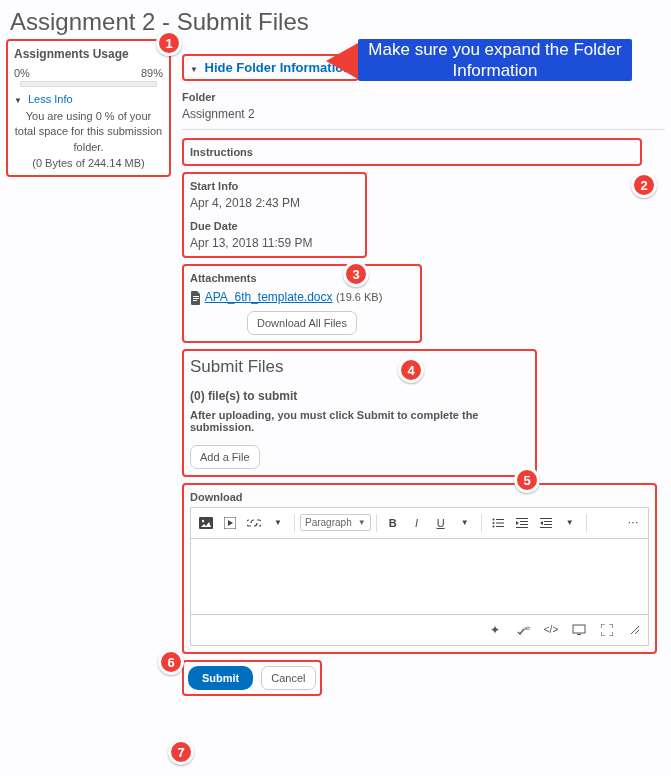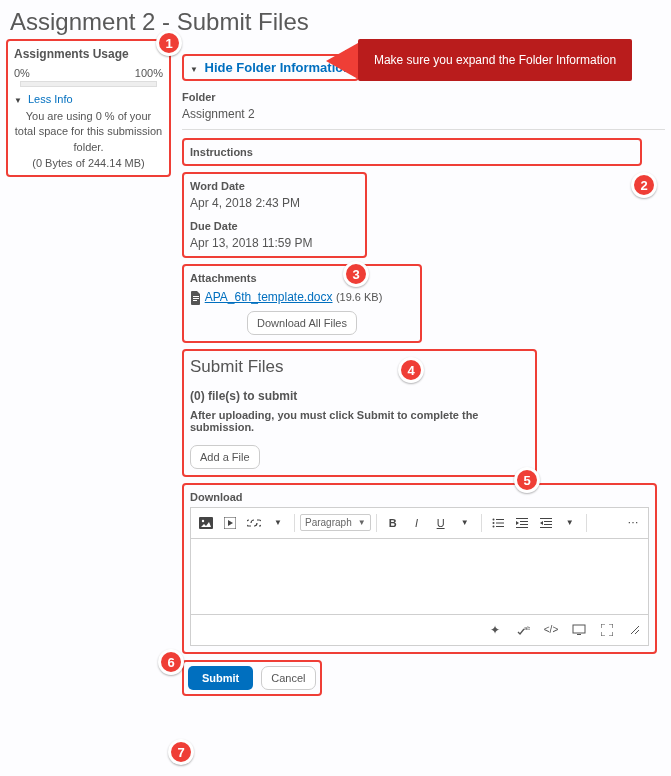--- a/index.html
+++ b/index.html
@@ -35,22 +35,22 @@
 .comments-box{width:475px;}
 .comments-box .label{margin-bottom:4px;}
 .toolbar{border:1px solid #cfcfcf;background:#fff;display:flex;align-items:center;padding:4px;gap:2px;}
 .tbtn{width:22px;height:22px;display:flex;align-items:center;justify-content:center;font-size:11px;color:#444;cursor:pointer;border-radius:2px;}
 .tsep{width:1px;height:18px;background:#ddd;margin:0 3px;}
 .para-select{border:1px solid #ccc;border-radius:2px;padding:2px 4px;font-size:10px;color:#666;display:flex;align-items:center;gap:6px;}
 .editor-body{border:1px solid #cfcfcf;border-top:0;height:76px;background:#fff;}
 .editor-footer{display:flex;justify-content:flex-end;gap:10px;padding:6px 4px;border:1px solid #cfcfcf;border-top:0;background:#fff;}
 .footer-btn{width:18px;height:18px;display:flex;align-items:center;justify-content:center;cursor:pointer;color:#555;}
 .actions-box{display:inline-flex;gap:8px;padding:4px;margin-top:6px;}
-.bluebtn{background:#006fbf;color:#fff;border:0;border-radius:5px;padding:6px 14px;font-size:11px;font-weight:700;cursor:pointer;}
-.callout{position:absolute;top:39px;left:358px;width:274px;height:42px;background:#b91c1c;color:#fff;display:flex;align-items:center;justify-content:center;font-size:12px;text-align:center;line-height:1.25;border-radius:2px;}
+.bluebtn{background:#006fbf;color:#fff;border:0;border-radius:10px;padding:6px 14px;font-size:11px;font-weight:700;cursor:pointer;}
+.callout{position:absolute;top:39px;left:358px;width:274px;height:42px;background:#1d4ed8;color:#fff;display:flex;align-items:center;justify-content:center;font-size:17px;text-align:center;line-height:1.25;border-radius:2px;}
 .callout-arrow{position:absolute;top:43px;left:326px;width:0;height:0;border-top:18px solid transparent;border-bottom:18px solid transparent;border-right:32px solid #ef3e36;}
 .callout-tail{position:absolute;top:50px;left:345px;width:18px;height:20px;background:#ef3e36;}
 .numcircle{position:absolute;width:26px;height:26px;border-radius:50%;background:#ef3e36;color:#fff;border:3px solid #fff;display:flex;align-items:center;justify-content:center;font-size:13px;font-weight:700;box-shadow:0 1px 2px rgba(0,0,0,0.3);}
 .n1{top:30px;left:156px;}
 .n2{top:172px;left:631px;}
 .n3{top:261px;left:343px;}
 .n4{top:357px;left:398px;}
 .n5{top:467px;left:514px;}
 .n6{top:649px;left:158px;}
 .n7{top:739px;left:168px;}
@@ -58,21 +58,21 @@
 </style>
 </head>
 <body>
 
 <h1>Assignment 2 - Submit Files</h1>
 
 <div class="sidebar">
   <h3>Assignments Usage</h3>
   <div class="gauge">
     <span>0%</span>
-    <span>100%</span>
+    <span>89%</span>
   </div>
   <div class="gauge-bar"></div>
   <div class="lessinfo">
     <span class="tri">▼</span>
     <span>Less Info</span>
   </div>
   <div class="usage-txt">You are using 0 % of your total space for this submission folder.</div>
   <div class="usage-bytes">(0 Bytes of 244.14 MB)</div>
 </div>
 
@@ -88,21 +88,21 @@
 
   <div class="label">Folder</div>
   <div class="value">Assignment 2</div>
   <hr>
 
   <div class="boxed" style="width:460px;">
     <div class="label" style="margin-top:0;">Instructions</div>
   </div>
 
   <div class="boxed dates-box">
-    <div class="label" style="margin-top:0;">Word Date</div>
+    <div class="label" style="margin-top:0;">Start Info</div>
     <div class="value">Apr 4, 2018 2:43 PM</div>
     <div class="label">Due Date</div>
     <div class="value">Apr 13, 2018 11:59 PM</div>
   </div>
 
   <div class="boxed attach-box">
     <div class="label" style="margin-top:0;">Attachments</div>
     <div style="margin-top:6px;">
       <span class="doc-icon">
         <svg viewBox="0 0 12 14" width="12" height="14">

